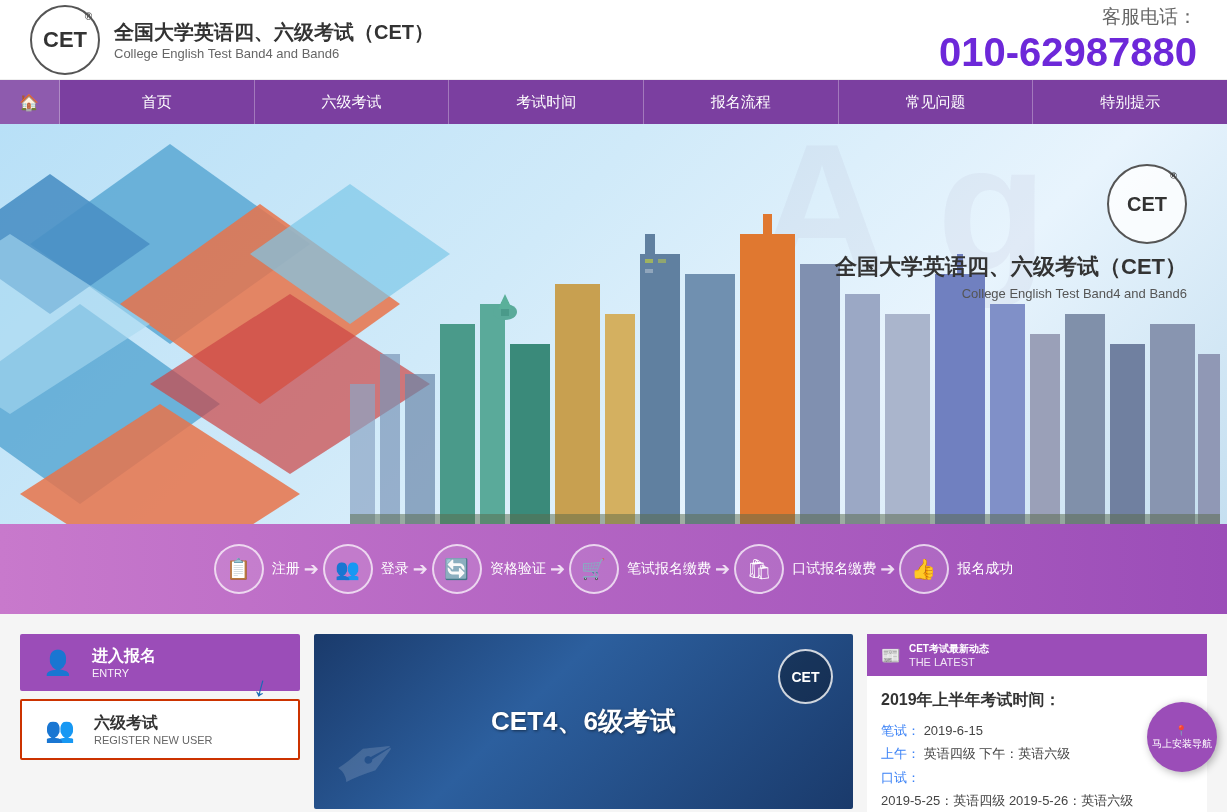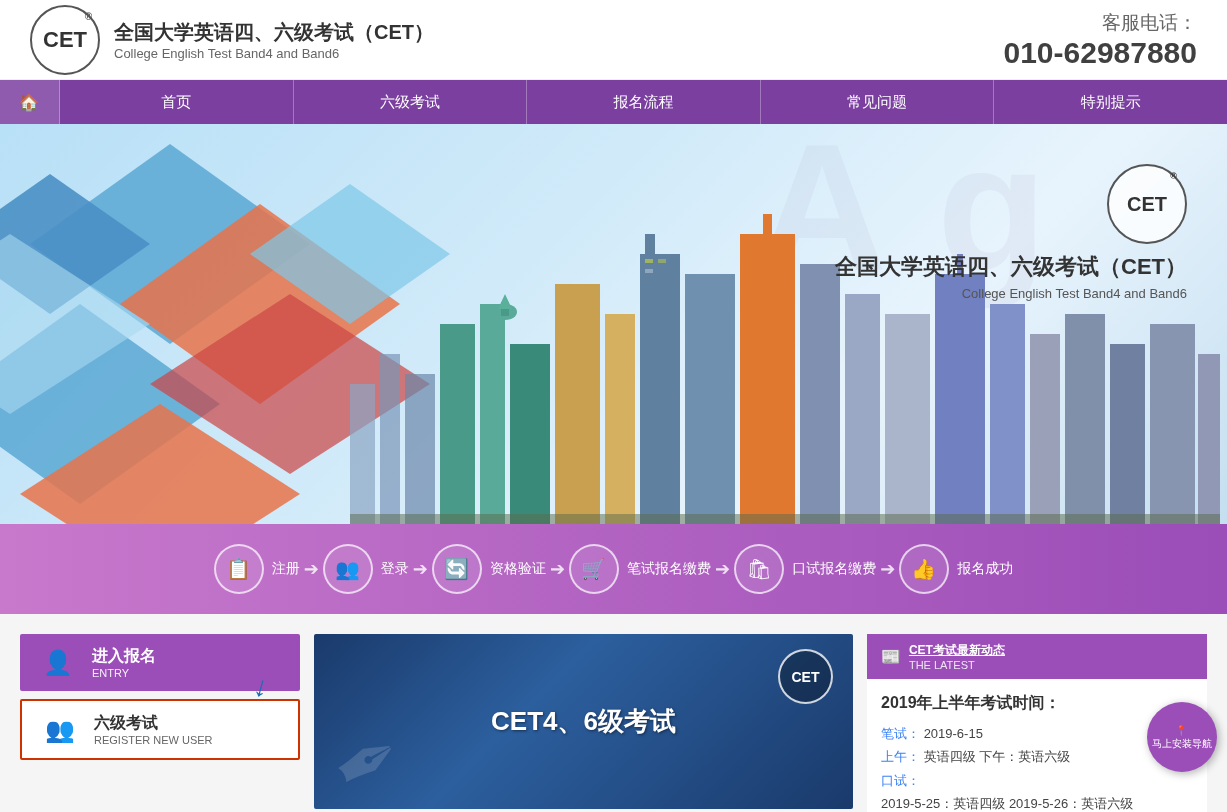--- a/index.html
+++ b/index.html
@@ -50,23 +50,23 @@
       color: #666;
     }
     .header-right {
       text-align: right;
     }
     .header-right .service-label {
       font-size: 19px;
       color: #666;
     }
     .header-right .phone {
-      font-size: 30px;
-      font-weight: bold;
-      color: #404040;
+      font-size: 40px;
+      font-weight: bold;
+      color: #6d28d9;
     }
 
     
     .nav {
       background: #7b3fa0;
       display: flex;
       align-items: center;
       height: 44px;
     }
     .nav-item {
@@ -318,23 +318,22 @@
       padding: 8px 14px;
       display: flex;
       align-items: center;
       gap: 8px;
       margin-bottom: 0;
     }
     .news-header .news-icon {
       font-size: 16px;
     }
     .news-header-text h3 {
-      font-size: 12px;
-      font-weight: bold;
-      text-decoration: underline;
+      font-size: 10px;
+      font-weight: bold;
     }
     .news-header-text p {
       font-size: 11px;
       opacity: 0.85;
     }
     .news-body {
       background: #fff;
       padding: 14px;
       min-height: 120px;
     }
@@ -412,20 +411,23 @@
 
 <nav class="nav">
   <div class="nav-item active">
     <span class="home-icon">🏠</span>
   </div>
   <div class="nav-item">
     <span>首页</span>
   </div>
   <div class="nav-item">
     <span>六级考试</span>
+  </div>
+  <div class="nav-item">
+    <span>考试时间</span>
   </div>
   <div class="nav-item">
     <span>报名流程</span>
   </div>
   <div class="nav-item">
     <span>常见问题</span>
   </div>
   <div class="nav-item" style="border-right:none;text-align:right;">
     <span>特别提示</span>
   </div>

